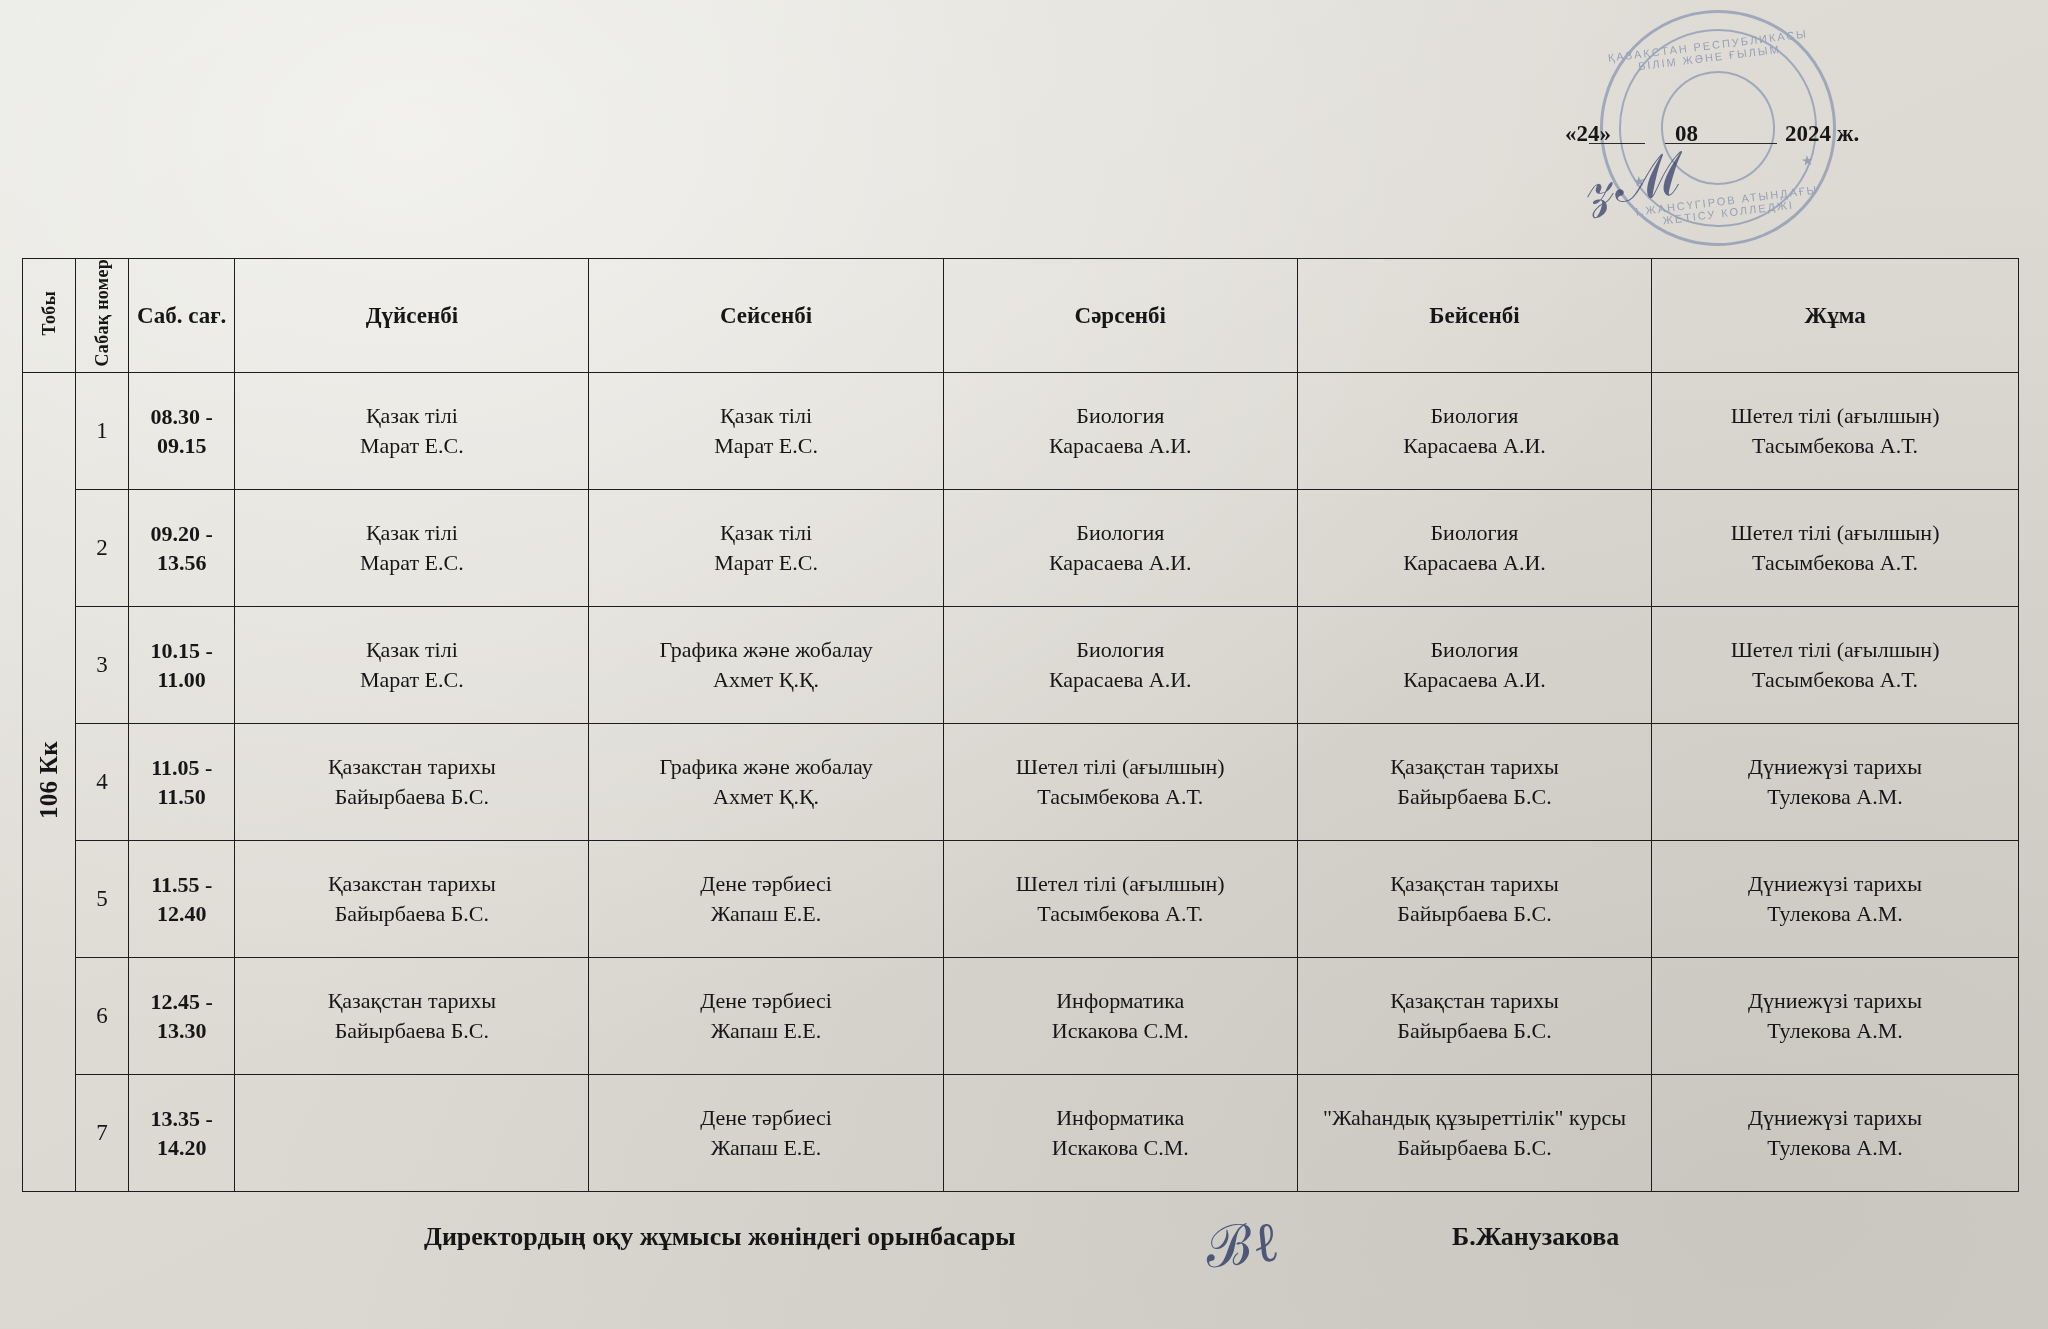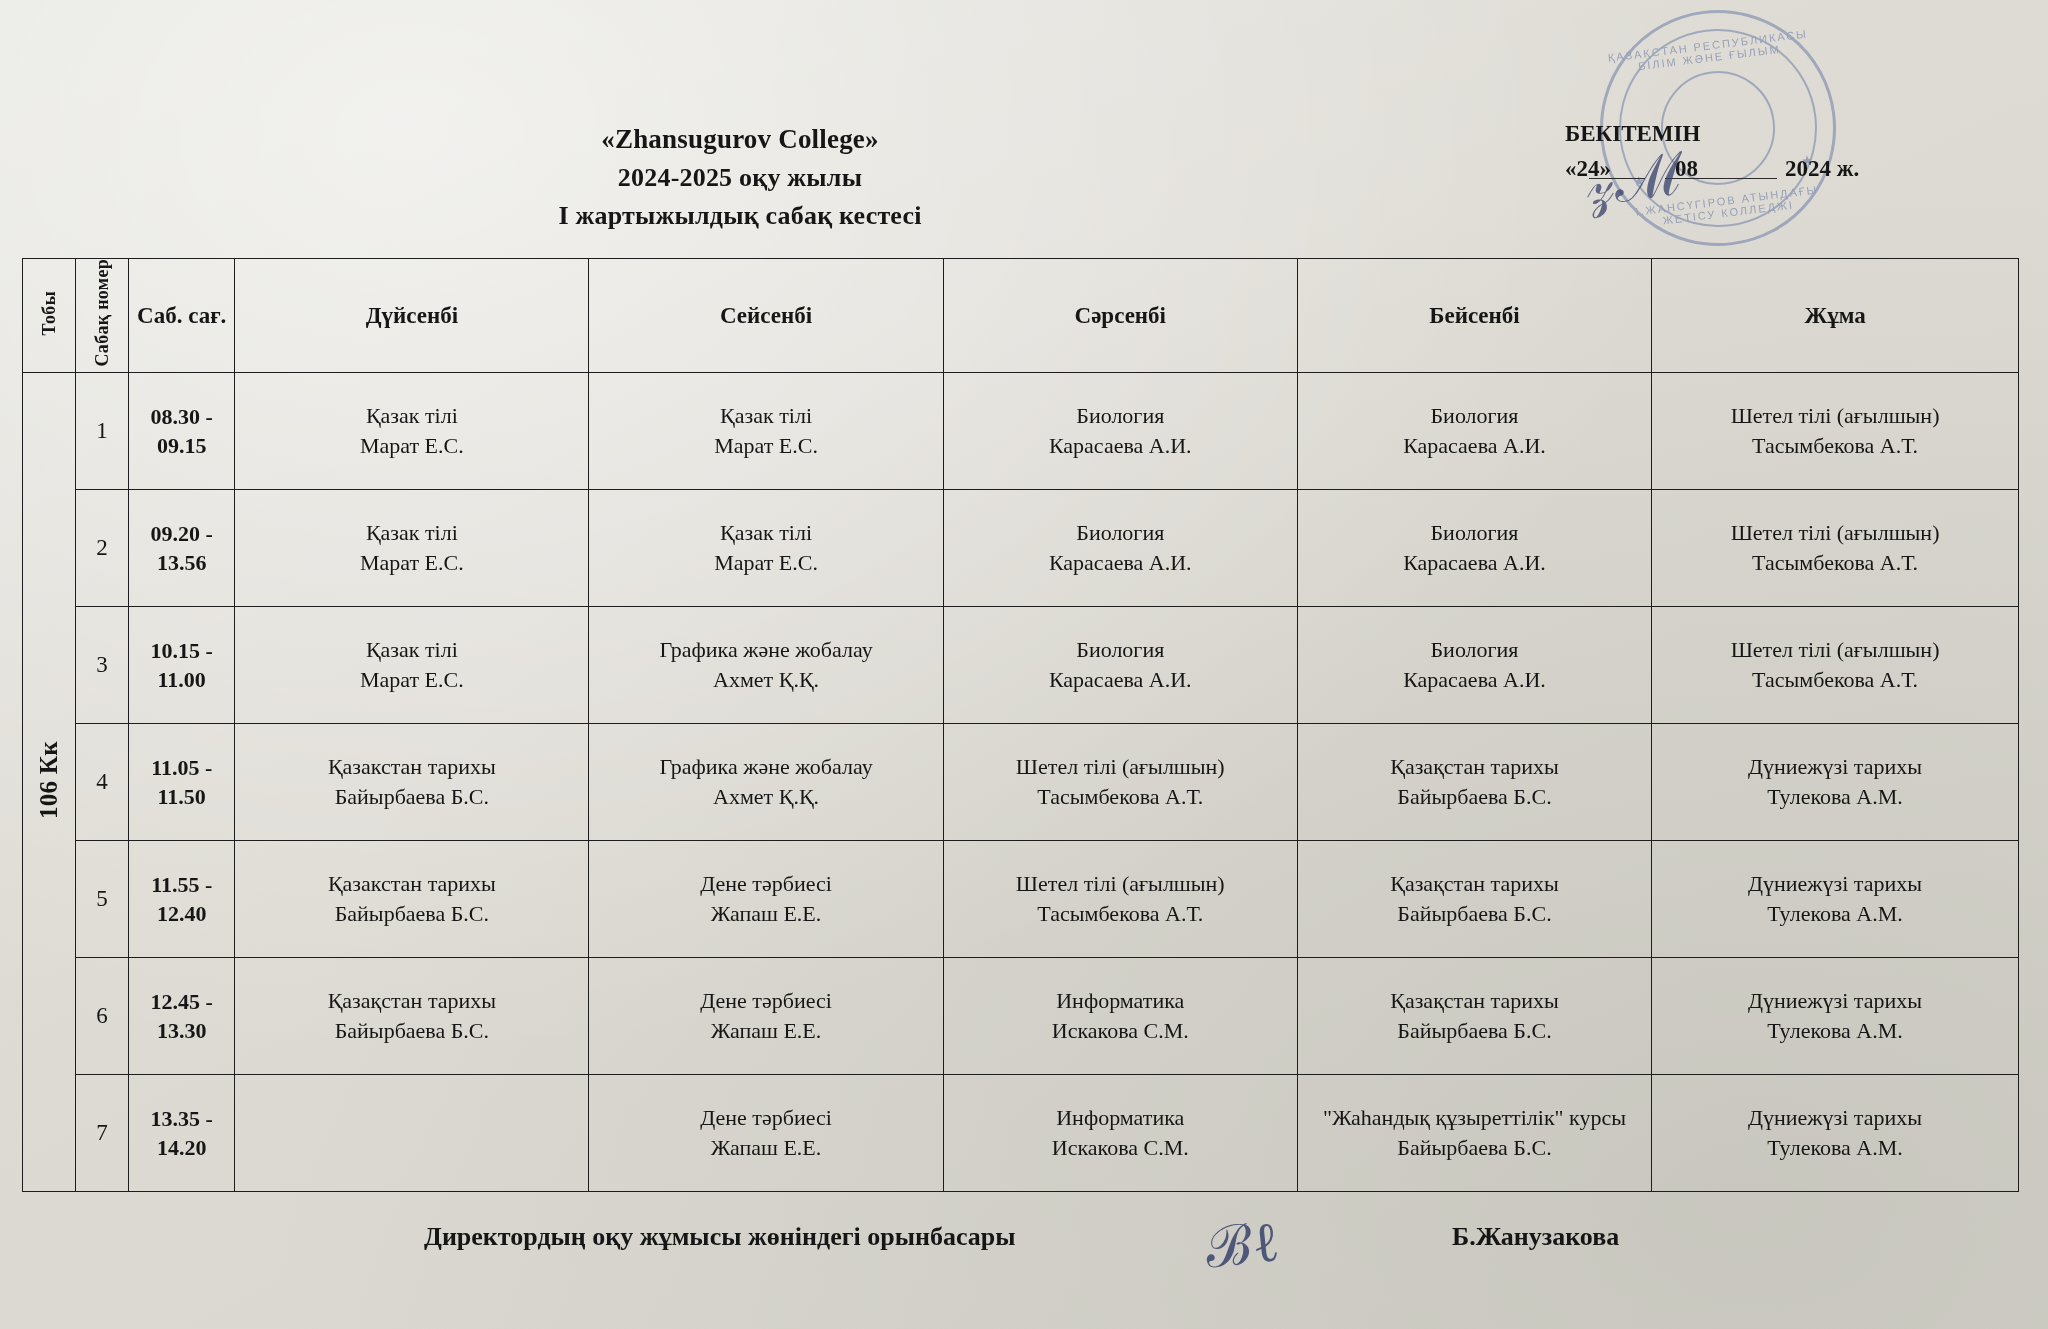--- a/index.html
+++ b/index.html
@@ -245,35 +245,29 @@
     transform: rotate(-6deg);
     opacity: 0.8;
   }
 </style>
 </head>
 <body>
 
 <div class="page">
   <div class="paper-shade"></div>
 
-  <div class="header-title">
-    <div class="l1">«Zhansugurov College»</div>
-    <div class="l2">2024-2025 оқу жылы</div>
-    <div class="l3">I жартыжылдық  сабақ кестесі</div>
-  </div>
 
   <div class="stamp">
     <div class="stamp-text-top">ҚАЗАҚСТАН РЕСПУБЛИКАСЫ БІЛІМ ЖӘНЕ ҒЫЛЫМ</div>
     <div class="stamp-text-bot">І.ЖАНСҮГІРОВ АТЫНДАҒЫ ЖЕТІСУ КОЛЛЕДЖІ</div>
     <span class="stamp-star s1">★</span>
     <span class="stamp-star s2">★</span>
   </div>
 
   <div class="approve-block">
-    <div>БЕКІТЕМІН</div>
     <div class="date-row">
       <span class="date-q1">«24»</span>
       <span class="date-mon">08</span>
       <span class="date-year">2024 ж.</span>
       <span class="date-line-1"></span>
       <span class="date-line-2"></span>
     </div>
   </div>
 
   <div class="sign-scribble">𝓏ℳ</div>

